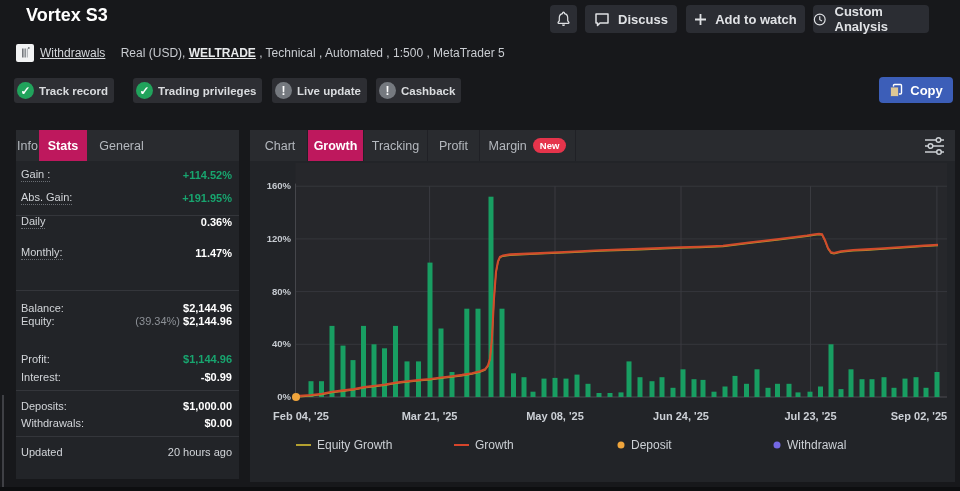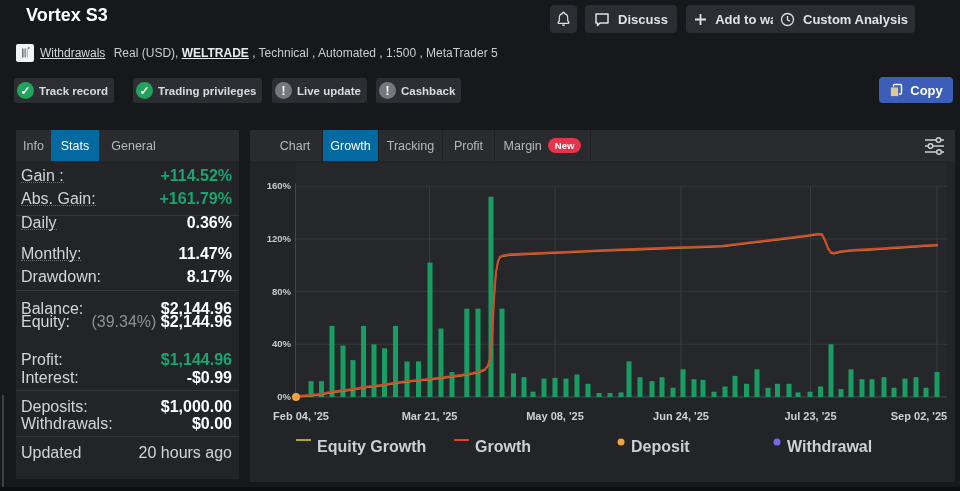--- a/index.html
+++ b/index.html
@@ -13,34 +13,34 @@
 padding:0 6px 0 3px}
 .cir{width:17px;height:17px;border-radius:50%;display:flex;align-items:center;
 justify-content:center;color:#fff;font-size:12px;font-weight:bold}
 .cgrn{background:#21a35c}
 .cgry{background:#75797f}
 .panel{position:absolute;background:#222428}
 .tabbar{position:absolute;left:0;top:0;right:0;height:31px;background:#292b2f;
 display:flex;font-size:12.5px;color:#b4b8be}
 .tab{display:flex;align-items:center;justify-content:center;height:31px;
 border-right:1px solid #202126}
-.tab.act{background:#0369a1;color:#fff;font-weight:normal}
-.row{position:absolute;left:5px;right:7px;height:16px;font-size:16px;
-color:#d2d5d9;display:flex;justify-content:space-between;}
+.tab.act{background:#be185d;color:#fff;font-weight:bold}
+.row{position:absolute;left:5px;right:7px;height:16px;font-size:11px;
+color:#d2d5d9;display:flex;justify-content:space-between;align-items:center}
 .lab{white-space:nowrap}
 .dot{border-bottom:1px dotted #6a6e74;padding-bottom:1px}
 .val{font-weight:bold;color:#fff;white-space:nowrap}
 .val.grn{color:#18a56f}
 .val.pl{font-weight:normal;color:#d2d5d9}
 .gy{color:#8d9197;font-weight:normal}
 .sep{position:absolute;left:0;right:0;height:1px;background:#34363b}
 .newpill{background:#e5344b;color:#fff;font-size:9.5px;font-weight:bold;
 border-radius:8px;padding:2px 7px;margin-left:6px}
-.leg{position:absolute;font-size:16px;font-weight:bold;color:#ccd0d5;
-display:flex;gap:6px}
+.leg{position:absolute;font-size:12px;font-weight:normal;color:#ccd0d5;
+display:flex;align-items:center;gap:6px}
 </style></head>
 <body>
 <div style="position:relative;width:960px;height:491px">
 
 <div class="abs" style="left:26px;top:5px;font-size:18px;font-weight:bold;color:#fff">Vortex S3</div>
 
 <div class="btn" style="left:550px;width:27px">
 <svg width="15" height="16" viewBox="0 0 15 16">
         <path d="M7.5 1.2c.6 0 1 .4 1 1v.4c1.9.45 3.2 2.1 3.2 4.1v3l1.2 1.7c.2.4 0 .9-.5.9H2.6c-.5 0-.7-.5-.5-.9l1.2-1.7v-3c0-2 1.3-3.65 3.2-4.1v-.4c0-.6.4-1 1-1z" fill="none" stroke="#dfe1e4" stroke-width="1.2"></path>
         <path d="M6 13.4a1.5 1.5 0 0 0 3 0z" fill="#dfe1e4"></path>
@@ -49,82 +49,78 @@
 <div class="btn" style="left:686px;width:119px">
 <svg width="13" height="13" viewBox="0 0 13 13">
         <path d="M6.5 1v11M1 6.5h11" stroke="#dfe1e4" stroke-width="1.8"></path>
       </svg>
 Add to watch</div>
 <div class="btn" style="left:585px;width:92px">
 <svg width="16" height="15" viewBox="0 0 16 15">
         <path d="M2 2h12v9H6l-2.5 2.5V11H2z" fill="none" stroke="#dfe1e4" stroke-width="1.5" stroke-linejoin="round"></path>
       </svg>
 Discuss</div>
-<div class="btn" style="left:773px;width:142px">
+<div class="btn" style="left:813px;width:116px">
 <svg width="15" height="15" viewBox="0 0 15 15">
         <circle cx="7.5" cy="7.5" r="6" fill="none" stroke="#dfe1e4" stroke-width="1.3"></circle>
         <path d="M7.5 4v3.8l2.5 1.4" fill="none" stroke="#dfe1e4" stroke-width="1.3"></path>
       </svg>
 Custom Analysis</div>
 
 <div class="abs" style="left:16px;top:44px;width:18px;height:18px;background:#f2f3f4;border-radius:2px">
 <svg width="18" height="18" viewBox="0 0 18 18">
         <rect x="6" y="4.5" width="1.6" height="9" fill="#74787c"></rect>
         <rect x="8.4" y="4.5" width="1.6" height="9" fill="#8e9296"></rect>
         <rect x="10.8" y="4.5" width="1" height="9" fill="#a6aaae"></rect>
         <circle cx="12.8" cy="4" r="0.9" fill="#74787c"></circle>
       </svg>
 </div>
 <div class="abs" style="left:40px;top:46px;font-size:12px;color:#c9ccd1">
 <span style="color:#d4d7db;text-decoration:underline">Withdrawals</span>
-<span style="margin-left:5px">Real (USD), <b style="color:#e8eaec;text-decoration:underline">WELTRADE</b> , Technical , Automated , 1:500 , MetaTrader 5</span>
+<span style="margin-left:12px">Real (USD), <b style="color:#e8eaec;text-decoration:underline">WELTRADE</b> , Technical , Automated , 1:500 , MetaTrader 5</span>
 </div>
 
 <div class="badge" style="left:14px"><span class="cir cgrn">✓</span>Track record</div>
 <div class="badge" style="left:133px"><span class="cir cgrn">✓</span>Trading privileges</div>
 <div class="badge" style="left:272px"><span class="cir cgry">!</span>Live update</div>
 <div class="badge" style="left:376px"><span class="cir cgry">!</span>Cashback</div>
 
 <div class="abs" style="left:879px;top:77px;width:74px;height:26px;background:#3c5eb8;
 border-radius:4px;display:flex;align-items:center;justify-content:center;gap:7px;
 color:#fff;font-size:13px;font-weight:bold">
 <svg width="14" height="15" viewBox="0 0 14 15">
         <rect x="4.5" y="1.5" width="8" height="9.5" rx="1" fill="none" stroke="#fff" stroke-width="1.4"></rect>
         <rect x="1.5" y="4" width="8" height="9.5" rx="1" fill="#ddc795" stroke="#3c5eb8" stroke-width="0.8"></rect>
       </svg>
 Copy</div>
 
 <div class="panel" style="left:16px;top:130px;width:223px;height:349px">
   <div class="tabbar">
-    <div class="tab" style="width:35px;border-right:none">Info</div>
+    <div class="tab" style="width:23px;border-right:none">Info</div>
     <div class="tab act" style="width:48px;border-right:none">Stats</div>
     <div class="tab" style="width:69px;border-right:none">General</div>
   </div>
   <div class="abs" style="left:0;top:0;right:0;bottom:0">
 <div class="row" style="top:37px">
           <span class="lab dot">Gain :</span>
           <span class="val grn">+114.52%</span>
         </div>
 <div class="row" style="top:60px">
           <span class="lab dot">Abs. Gain:</span>
-          <span class="val grn">+161.79%</span>
+          <span class="val grn">+191.95%</span>
         </div>
 <div class="sep" style="top:85px"></div>
 <div class="row" style="top:84px">
           <span class="lab dot">Daily</span>
           <span class="val">0.36%</span>
         </div>
 <div class="row" style="top:115px">
           <span class="lab dot">Monthly:</span>
           <span class="val">11.47%</span>
         </div>
-<div class="row" style="top:137.5px">
-          <span class="lab">Drawdown:</span>
-          <span class="val">8.17%</span>
-        </div>
 <div class="sep" style="top:159.5px"></div>
 <div class="row" style="top:170px">
           <span class="lab">Balance:</span>
           <span class="val">$2,144.96</span>
         </div>
 <div class="row" style="top:183px">
           <span class="lab">Equity:</span>
           <span class="val"><span class="gy">(39.34%) </span>$2,144.96</span>
         </div>
 <div class="row" style="top:220.5px">
@@ -146,21 +142,21 @@
         </div>
 <div class="sep" style="top:306px"></div>
 <div class="row" style="top:313.5px">
           <span class="lab">Updated</span>
           <span class="val pl">20 hours ago</span>
         </div>
   </div>
 </div>
 
 <div class="panel" style="left:250px;top:130px;width:705px;height:352px">
-  <div class="tabbar" style="padding-left:18px">
+  <div class="tabbar" style="padding-left:3px">
     <div class="tab" style="width:55px">Chart</div>
     <div class="tab act" style="width:56px">Growth</div>
     <div class="tab" style="width:64px">Tracking</div>
     <div class="tab" style="width:52px">Profit</div>
     <div class="tab" style="width:96px">Margin<span class="newpill">New</span></div>
   </div>
   <svg class="abs" style="left:674px;top:6px" width="21" height="20" viewBox="0 0 21 20">
     <path d="M1 4h19M1 10h19M1 16h19" stroke="#ccd0d4" stroke-width="1.4"></path>
     <circle cx="14.5" cy="4" r="2.3" fill="#292b2f" stroke="#ccd0d4" stroke-width="1.5"></circle>
     <circle cx="6.5" cy="10" r="2.3" fill="#292b2f" stroke="#ccd0d4" stroke-width="1.5"></circle>

